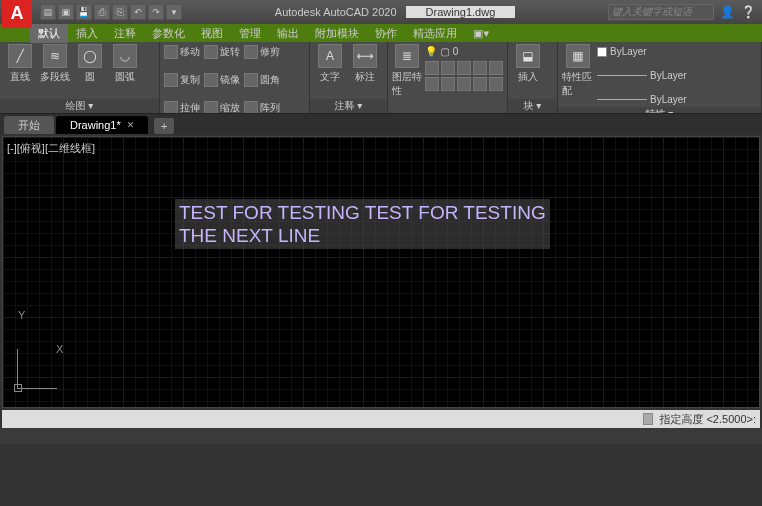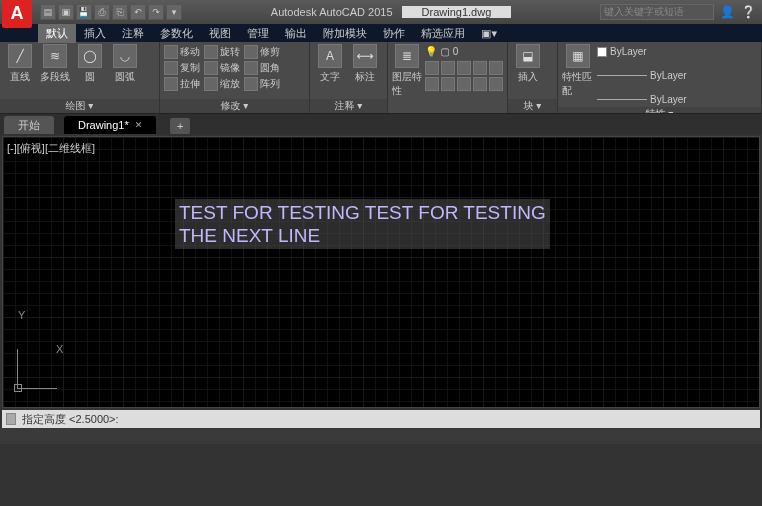--- a/index.html
+++ b/index.html
@@ -5,80 +5,80 @@
 * { margin: 0; padding: 0; box-sizing: border-box; font-family: "Microsoft YaHei", sans-serif; }
 body { width: 762px; height: 506px; background: #333; overflow: hidden; position: relative; }
 
 .titlebar { height: 24px; background: linear-gradient(#5a5a5a,#444); display: flex; align-items: center; font-size: 11px; color: #ddd; }
 .app-logo { width: 30px; height: 30px; background: #d22; color: #fff; display: flex; align-items: center; justify-content: center; font-size: 18px; font-weight: bold; border-radius: 2px; margin: 2px 4px 0 2px; position: relative; z-index: 5; }
 .qat { display: flex; gap: 2px; margin-left: 4px; }
 .qat-btn { width: 16px; height: 16px; background: #666; border: 1px solid #555; display: flex; align-items: center; justify-content: center; color: #ccc; font-size: 9px; }
 .title-center { flex: 1; text-align: center; color: #ccc; }
 .title-center .app { color: #ccc; }
 .title-center .doc { background: #ddd; color: #333; padding: 0 20px; margin-left: 6px; }
-.search-box { width: 114px; height: 16px; background: #555; border: 1px solid #666; color: #888; font-size: 10px; padding: 0 3px; margin-right: 6px; display: flex; align-items: center; }
+.search-box { width: 106px; height: 16px; background: #555; border: 1px solid #666; color: #888; font-size: 10px; font-style: italic; padding: 0 3px; margin-right: 6px; display: flex; align-items: center; }
 .title-icons { display: flex; gap: 6px; margin-right: 6px; color: #aaa; font-size: 12px; }
 
-.menubar { height: 18px; background: #0f172a; display: flex; align-items: center; padding-left: 38px; gap: 0; font-size: 11px; color: #ccc; }
+.menubar { height: 18px; background: #4d7c0f; display: flex; align-items: center; padding-left: 30px; gap: 0; font-size: 11px; color: #ccc; }
 .menu-item { padding: 2px 8px; }
 .menu-item.active { background: #6a6a6a; color: #fff; }
 
 .ribbon { height: 72px; background: #4a4a4a; display: flex; border-bottom: 1px solid #222; overflow: hidden; }
 .ribbon-panel { border-right: 1px solid #333; padding: 2px 4px; display: flex; flex-direction: column; position: relative; }
 .panel-body { flex: 1; display: flex; gap: 3px; align-items: flex-start; }
 .panel-title { font-size: 10px; color: #ccc; text-align: center; height: 14px; line-height: 14px; background: #424242; margin: 0 -4px -2px -4px; }
 .big-btn { display: flex; flex-direction: column; align-items: center; width: 32px; color: #ccc; font-size: 10px; gap: 2px; }
 .big-icon { width: 24px; height: 24px; background: #666; border: 1px solid #777; display: flex; align-items: center; justify-content: center; color: #ddd; font-size: 12px; }
-.small-grid { display: grid; grid-template-columns: repeat(3, auto); gap: 0 4px; font-size: 10px; color: #ccc; }
+.small-grid { display: grid; grid-template-columns: repeat(3, auto); gap: 12px 4px; font-size: 10px; color: #ccc; }
 .small-btn { display: flex; align-items: center; gap: 2px; height: 16px; }
 .sm-icon { width: 14px; height: 14px; background: #666; border: 1px solid #777; }
 .layer-grid { display: grid; grid-template-columns: repeat(5, 14px); gap: 2px; }
 .layer-grid .sm-icon { width: 14px; height: 14px; }
 .prop-row { display: flex; align-items: center; gap: 3px; font-size: 10px; color: #ccc; height: 15px; }
 .color-sw { width: 10px; height: 10px; background: #fff; border: 1px solid #888; }
 .line-sw { width: 50px; height: 1px; background: #aaa; }
 
 .tabbar { height: 20px; background: #2f2f2f; display: flex; align-items: flex-end; padding-left: 4px; font-size: 11px; }
-.file-tab { height: 18px; padding: 2px 14px; background: #555; color: #ccc; border-radius: 3px 3px 0 0; margin-right: 10px; display: flex; align-items: center; gap: 6px; }
+.file-tab { height: 18px; padding: 2px 14px; background: #555; color: #ccc; border-radius: 3px 3px 0 0; margin-right: 2px; display: flex; align-items: center; gap: 6px; }
 .file-tab.active { background: #000000; color: #fff; }
 .tab-close { font-size: 9px; color: #aaa; }
 .tab-add { width: 20px; height: 16px; background: #555; color: #ccc; display: flex; align-items: center; justify-content: center; border-radius: 2px; margin-left: 4px; }
 
 .canvas-wrap { position: relative; height: 272px; background: #000; border: 1px solid #444; margin: 2px; overflow: hidden; }
 .vp-label { position: absolute; top: 4px; left: 4px; font-size: 11px; color: #ccc; }
 .grid-bg { position: absolute; inset: 0; background-image: linear-gradient(#1a1a1a 1px, transparent 1px), linear-gradient(90deg, #1a1a1a 1px, transparent 1px), linear-gradient(#111 1px, transparent 1px), linear-gradient(90deg, #111 1px, transparent 1px); background-size: 60px 60px, 60px 60px, 12px 12px, 12px 12px; }
 .drawing-text { position: absolute; left: 172px; top: 62px; background: rgba(80,80,80,0.55); color: #c4b5fd; font-size: 19px; font-family: Arial, sans-serif; padding: 2px 4px; line-height: 23px; white-space: pre; }
 .ucs { position: absolute; left: 14px; bottom: 18px; color: #888; font-size: 11px; }
 .ucs .y { position: absolute; left: 0; top: -40px; }
 .ucs .x { position: absolute; left: 38px; top: -6px; }
 .ucs-axes { width: 40px; height: 40px; border-left: 1px solid #888; border-bottom: 1px solid #888; position: relative; }
 .ucs-box { width: 8px; height: 8px; border: 1px solid #888; position: absolute; left: -4px; bottom: -4px; }
 
-.cmdline { height: 18px; background: #ddd; display: flex; align-items: center; font-size: 11px; color: #333; padding: 0 4px; margin: 0 2px; }
+.cmdline { height: 18px; background: #ddd; display: flex; align-items: center; font-size: 11px; color: #333; padding: 0 4px; margin: 0 2px; justify-content: flex-end; }
 .cmd-handle { width: 10px; height: 12px; background: #aaa; margin-right: 6px; border: 1px solid #888; }
 
 .statusbar { height: 16px; background: #3a3a3a; }
 </style>
 </head>
 <body>
 
 <div class="titlebar">
   <div class="app-logo">A</div>
   <div class="qat">
     <div class="qat-btn">▤</div>
     <div class="qat-btn">▣</div>
     <div class="qat-btn">💾</div>
     <div class="qat-btn">⎙</div>
     <div class="qat-btn">⎘</div>
     <div class="qat-btn">↶</div>
     <div class="qat-btn">↷</div>
     <div class="qat-btn">▾</div>
   </div>
   <div class="title-center">
-    <span class="app">Autodesk AutoCAD 2015</span>
+    <span class="app">Autodesk AutoCAD 2020</span>
     <span class="doc">Drawing1.dwg</span>
   </div>
   <div class="search-box">
       <span>键入关键字或短语</span>
     </div>
   <div class="title-icons">
     <span>👤</span>
     <span>❔</span>
   </div>
 </div>

